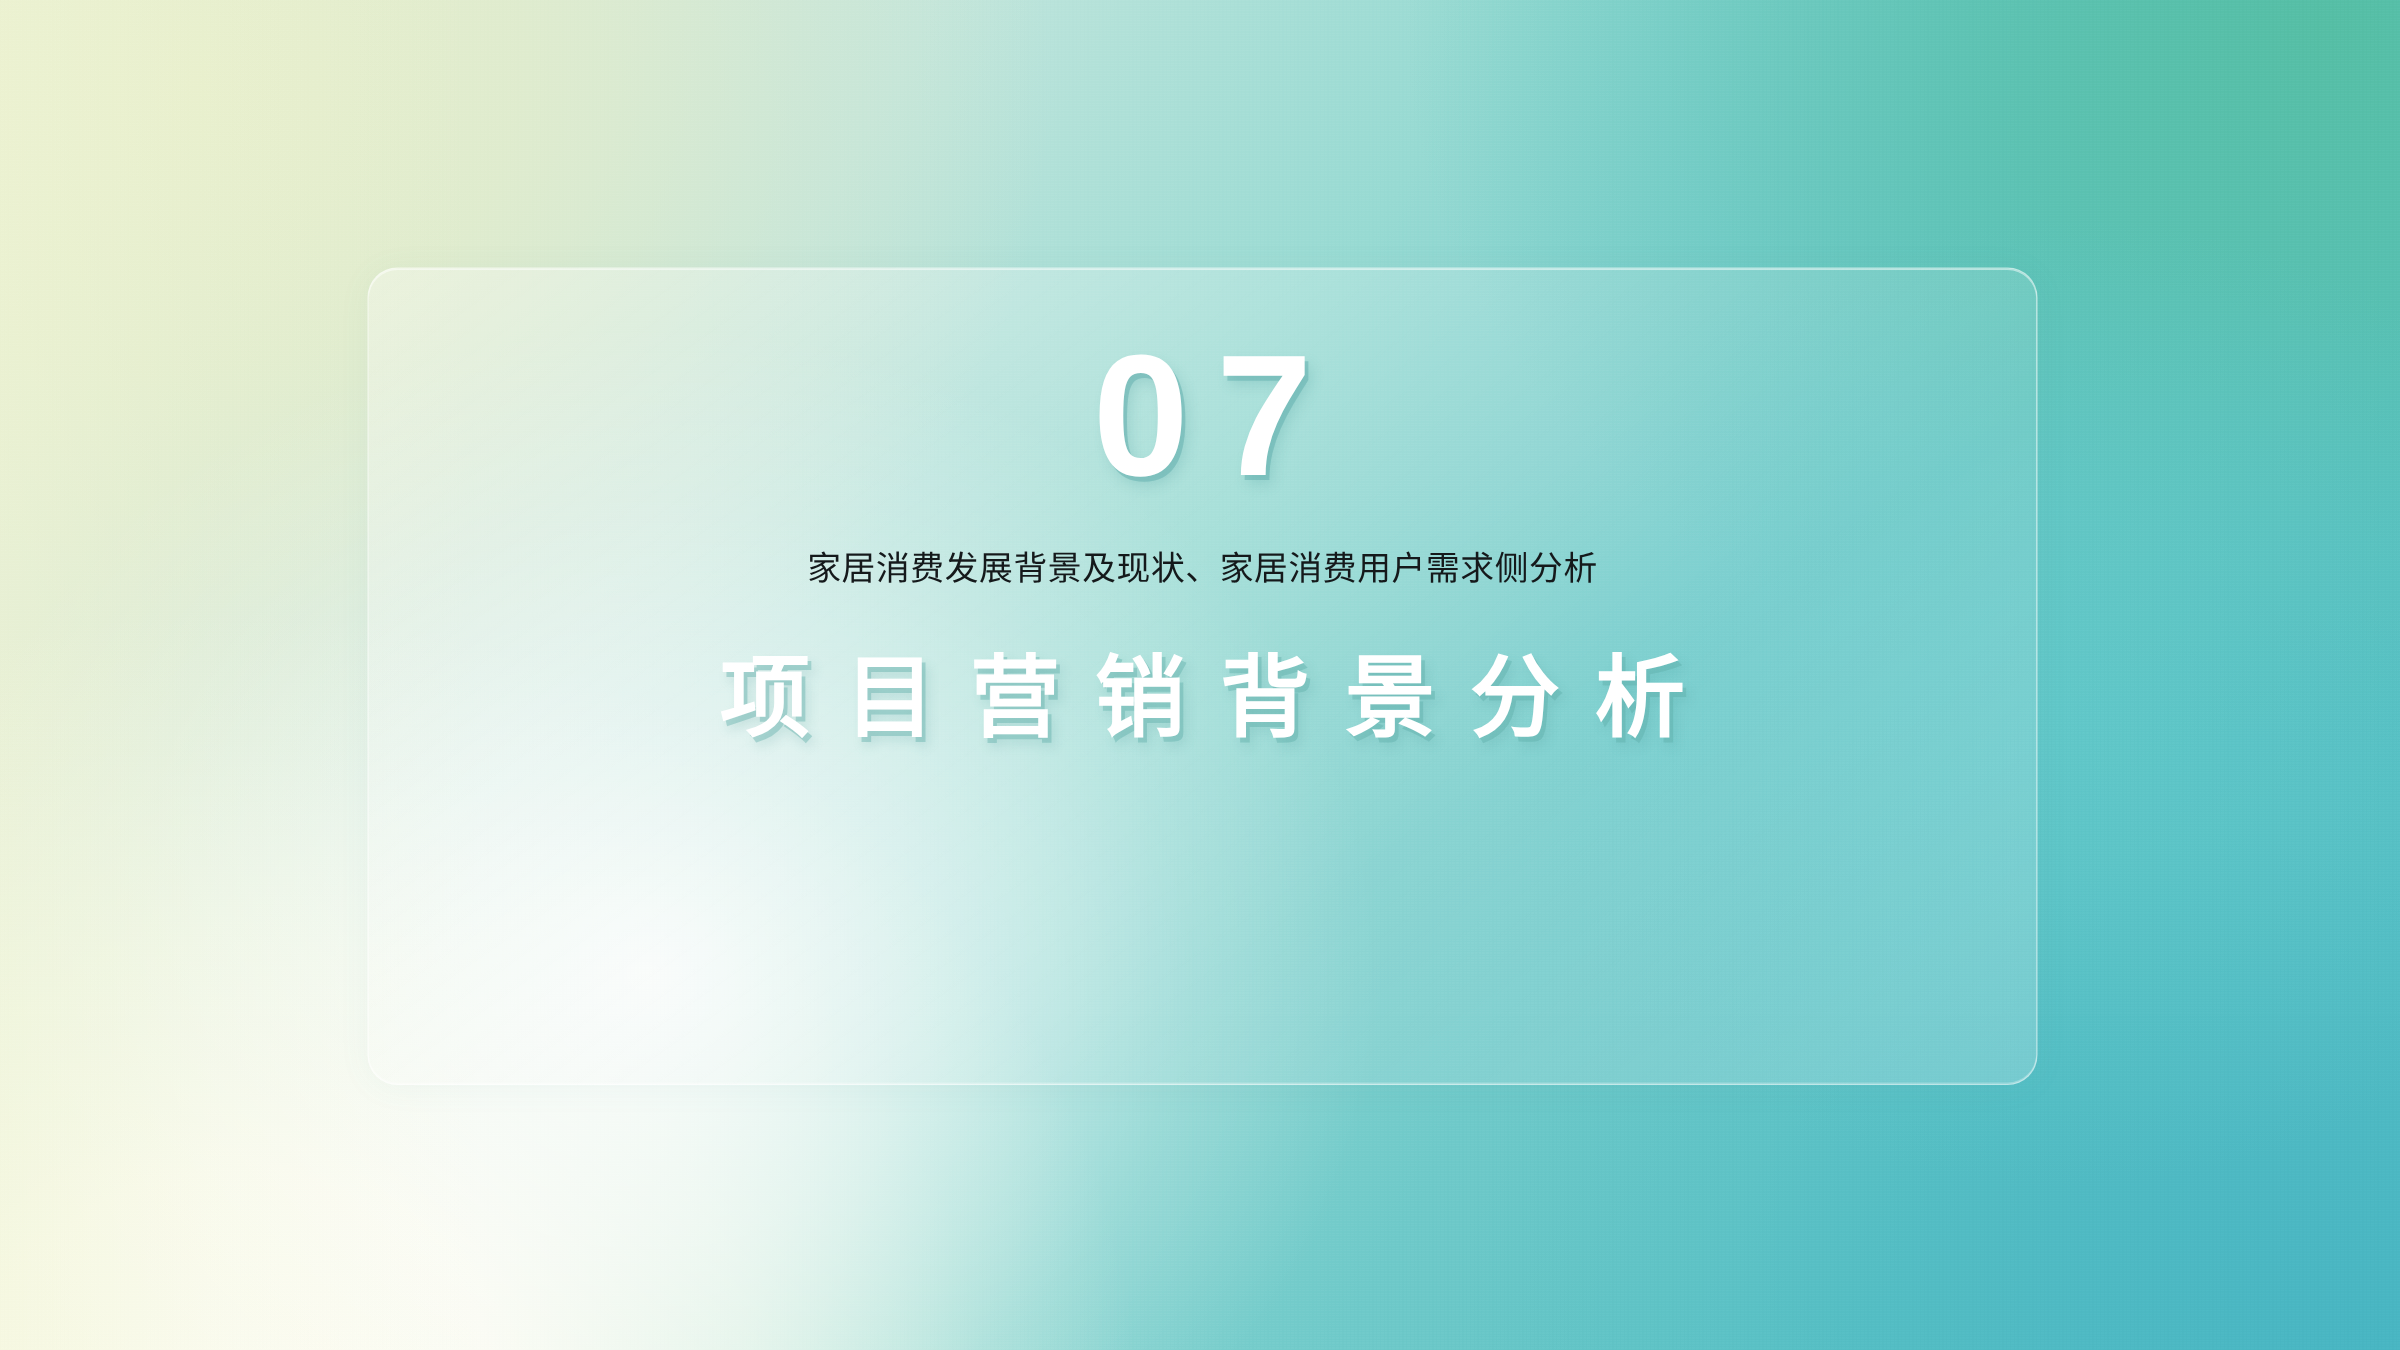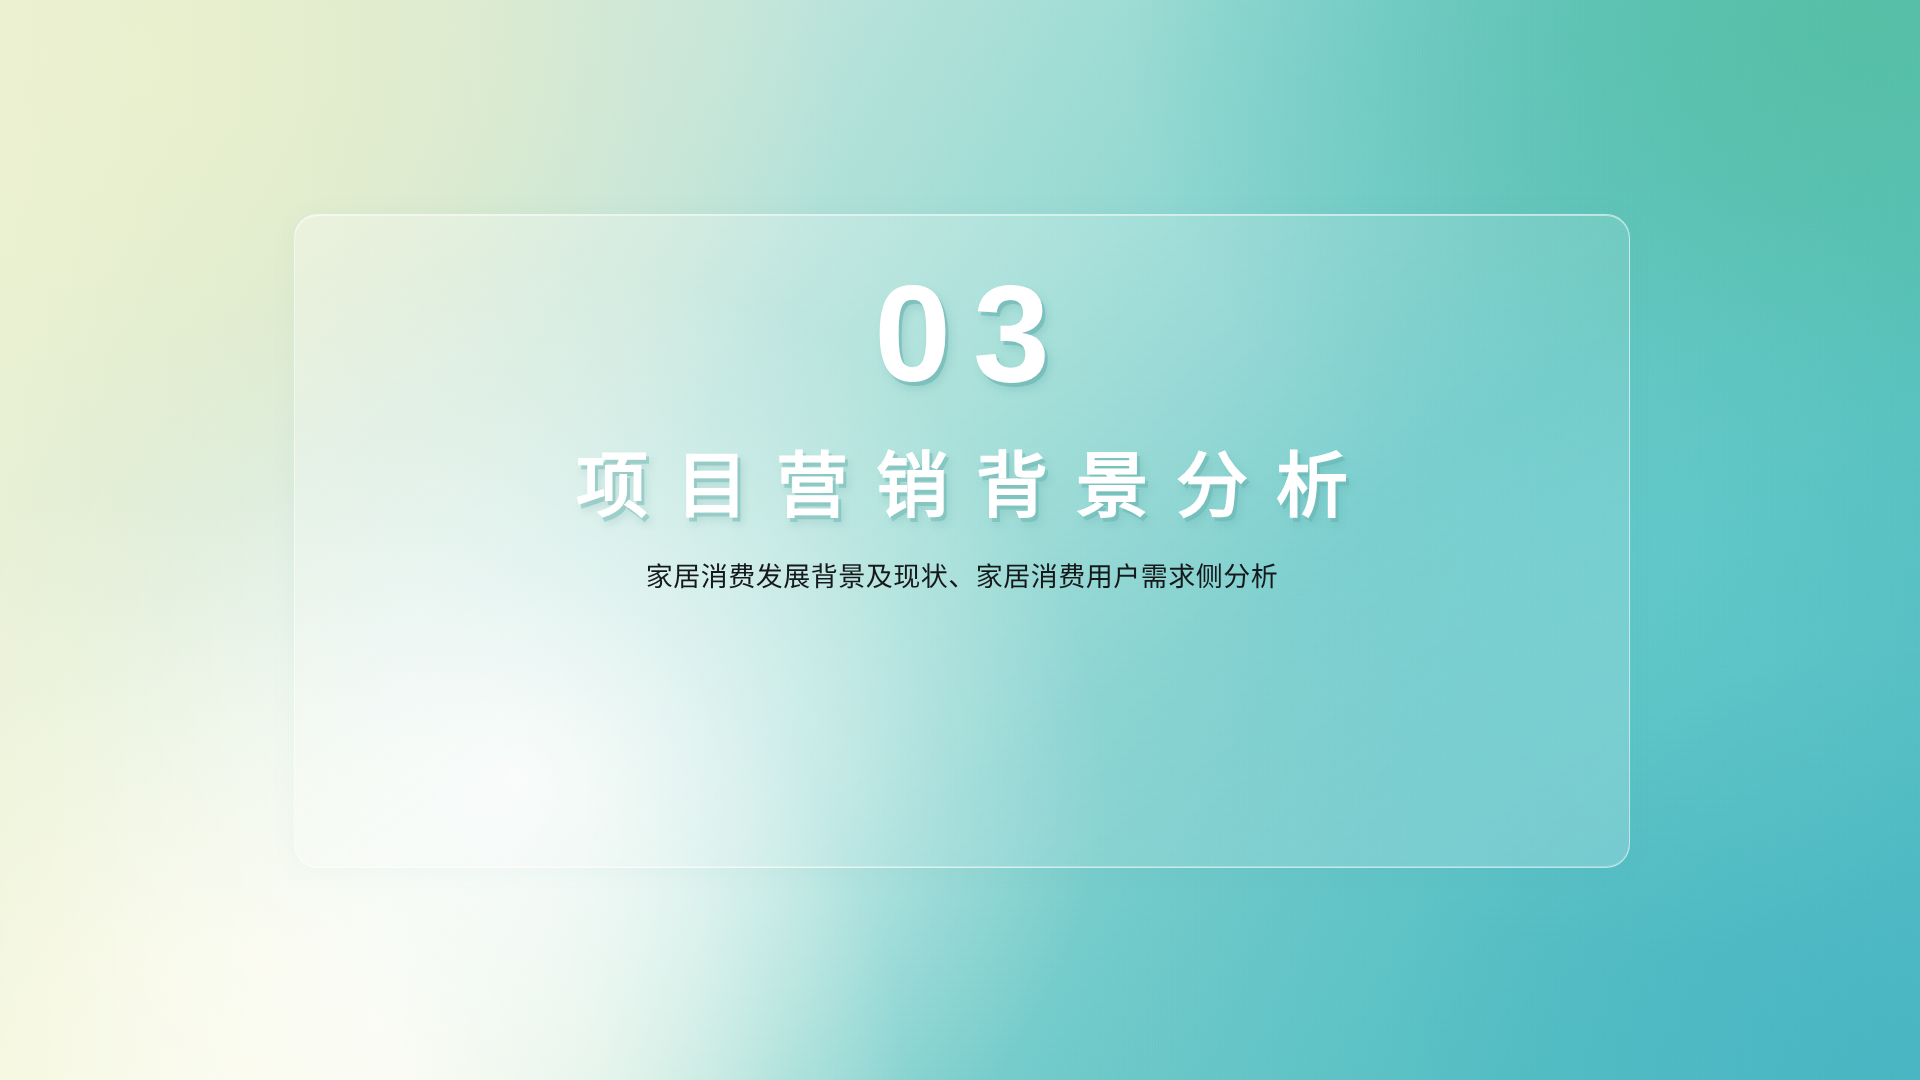--- a/index.html
+++ b/index.html
@@ -199,21 +199,21 @@
   <div class="bg-layer bg-tr"></div>
   <div class="bg-layer bg-br"></div>
   <div class="bg-layer bg-mr"></div>
   <div class="bg-layer bg-bl"></div>
   <div class="bg-layer bg-center"></div>
   <div class="bg-layer bg-left"></div>
   <div class="bg-layer bg-grain"></div>
 
   <div id="glass-card">
 
-    <div id="section-number">03</div>
+    <div id="section-number">07</div>
+
+    <div id="section-subtitle">家居消费发展背景及现状、家居消费用户需求侧分析</div>
 
     <div id="section-title">项目营销背景分析</div>
 
-    <div id="section-subtitle">家居消费发展背景及现状、家居消费用户需求侧分析</div>
-
   </div>
 
 </div>
 
 </body></html>

